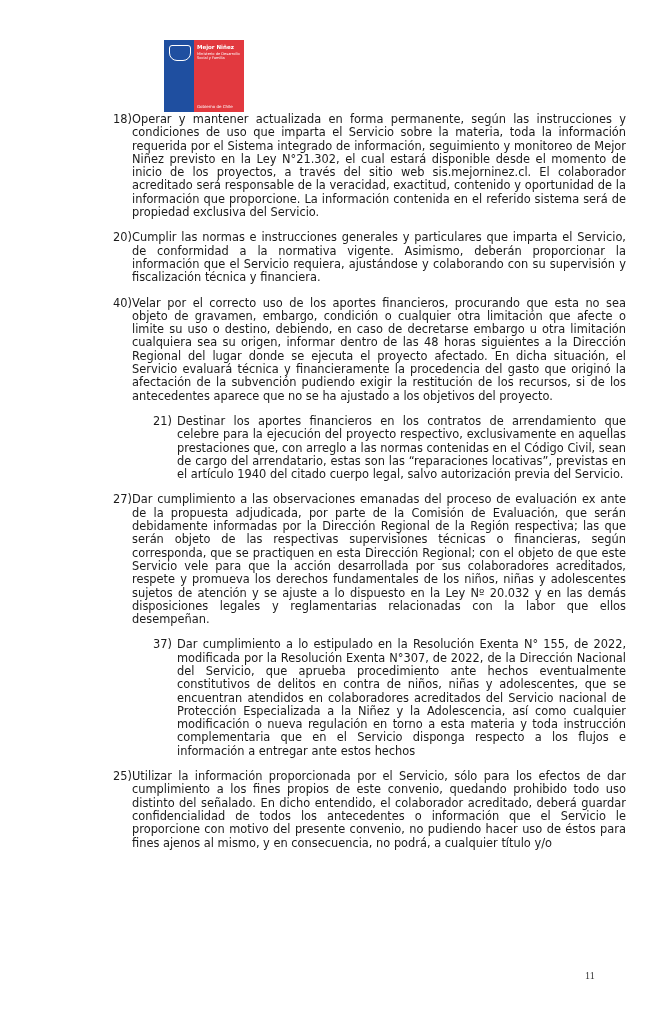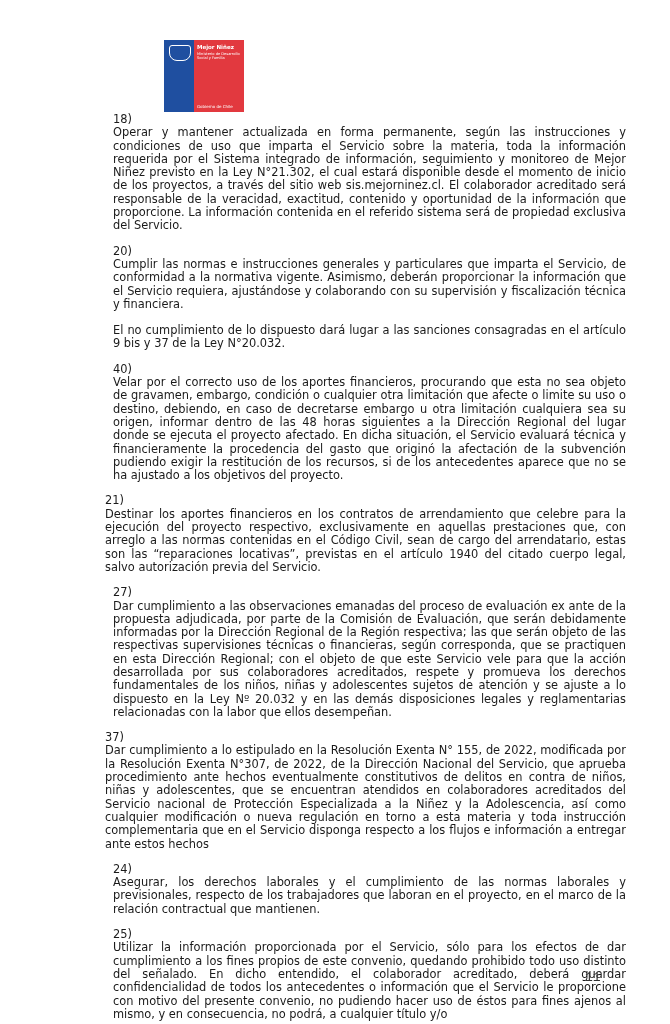--- a/index.html
+++ b/index.html
@@ -8,28 +8,28 @@
   .logo { position: absolute; left: 164px; top: 40px; width: 80px; height: 72px; display: flex; }
   .logo .blue { width: 30px; height: 72px; background: #1f4fa0; position: relative; }
   .logo .red { flex: 1; height: 72px; background: #e2393f; position: relative; color: #fff; }
   .logo .blue .emblem { position: absolute; left: 5px; top: 5px; width: 20px; height: 14px;
                          border: 1px solid #fff; border-radius: 3px 3px 8px 8px; }
   .logo .title { position: absolute; left: 3px; top: 4px; font-size: 5.5px; font-weight: bold; white-space: nowrap; }
   .logo .sub { position: absolute; left: 3px; top: 12px; font-size: 3.6px; line-height: 4.2px; }
   .logo .gob { position: absolute; left: 3px; bottom: 3px; font-size: 4px; white-space: nowrap; }
 
   .content { position: absolute; left: 113px; top: 113px; width: 513px; }
-  .item { display: flex; font-size: 11.4px; line-height: 13.3px; margin-bottom: 12px; flex-direction: column; }
+  .item { display: flex; font-size: 11.4px; line-height: 13.3px; margin-bottom: 12px; }
   .num { width: 19px; flex: none; white-space: nowrap; }
-  .item.wide .num { width: 24px; }
+  .item.wide .num { width: 24px; margin-left: 48px; }
   .body { flex: 1; text-align: justify; }
   .body p { margin: 0; }
   .body p + p { margin-top: 13px; }
   .item.shift { margin-left: -8px; }
-  .pageno { position: absolute; left: 585px; top: 970px; font-family: Liberation Mono, monospace; font-size: 13px; color: #333; }
+  .pageno { position: absolute; left: 585px; top: 970px; font-family: Liberation Serif, serif; font-size: 10px; color: #333; }
 </style>
 </head>
 <body>
 
 <div class="logo">
   <div class="blue">
     <div class="emblem"></div>
   </div>
   <div class="red">
     <div class="title">Mejor Niñez</div>
@@ -43,21 +43,20 @@
     <span class="num">18)</span>
     <div class="body">
       <p>Operar y mantener actualizada en forma permanente, según las instrucciones y condiciones de uso que imparta el Servicio sobre la materia, toda la información requerida por el Sistema integrado de información, seguimiento y monitoreo de Mejor Niñez previsto en la Ley N°21.302, el cual estará disponible desde el momento de inicio de los proyectos, a través del sitio web sis.mejorninez.cl. El colaborador acreditado será responsable de la veracidad, exactitud, contenido y oportunidad de la información que proporcione. La información contenida en el referido sistema será de propiedad exclusiva del Servicio.</p>
     </div>
   </div>
 
   <div class="item">
     <span class="num">20)</span>
     <div class="body">
       <p>Cumplir las normas e instrucciones generales y particulares que imparta el Servicio, de conformidad a la normativa vigente. Asimismo, deberán proporcionar la información que el Servicio requiera, ajustándose y colaborando con su supervisión y fiscalización técnica y financiera.</p>
-      <p>El no cumplimiento de lo dispuesto dará lugar a las sanciones consagradas en el artículo 9 bis y 37 de la Ley N°20.032.</p>
     </div>
   </div>
 
   <div class="item">
     <span class="num">40)</span>
     <div class="body">
       <p>Velar por el correcto uso de los aportes financieros, procurando que esta no sea objeto de gravamen, embargo, condición o cualquier otra limitación que afecte o limite su uso o destino, debiendo, en caso de decretarse embargo u otra limitación cualquiera sea su origen, informar dentro de las 48 horas siguientes a la Dirección Regional del lugar donde se ejecuta el proyecto afectado. En dicha situación, el Servicio evaluará técnica y financieramente la procedencia del gasto que originó la afectación de la subvención pudiendo exigir la restitución de los recursos, si de los antecedentes aparece que no se ha ajustado a los objetivos del proyecto.</p>
     </div>
   </div>
 
@@ -75,26 +74,20 @@
     </div>
   </div>
 
   <div class="item wide shift">
     <span class="num">37)</span>
     <div class="body">
       <p>Dar cumplimiento a lo estipulado en la Resolución Exenta N° 155, de 2022, modificada por la Resolución Exenta N°307, de 2022, de la Dirección Nacional del Servicio, que aprueba procedimiento ante hechos eventualmente constitutivos de delitos en contra de niños, niñas y adolescentes, que se encuentran atendidos en colaboradores acreditados del Servicio nacional de Protección Especializada a la Niñez y la Adolescencia, así como cualquier modificación o nueva regulación en torno a esta materia y toda instrucción complementaria que en el Servicio disponga respecto a los flujos e información a entregar ante estos hechos</p>
     </div>
   </div>
 
-  <div class="item">
-    <span class="num">24)</span>
-    <div class="body">
-      <p>Asegurar, los derechos laborales y el cumplimiento de las normas laborales y previsionales, respecto de los trabajadores que laboran en el proyecto, en el marco de la relación contractual que mantienen.</p>
-    </div>
-  </div>
 
   <div class="item">
     <span class="num">25)</span>
     <div class="body">
       <p>Utilizar la información proporcionada por el Servicio, sólo para los efectos de dar cumplimiento a los fines propios de este convenio, quedando prohibido todo uso distinto del señalado. En dicho entendido, el colaborador acreditado, deberá guardar confidencialidad de todos los antecedentes o información que el Servicio le proporcione con motivo del presente convenio,  no pudiendo hacer uso de éstos para fines ajenos al mismo, y en consecuencia, no podrá, a cualquier título y/o</p>
     </div>
   </div>
 </div>
 
 <div class="pageno">11</div>

